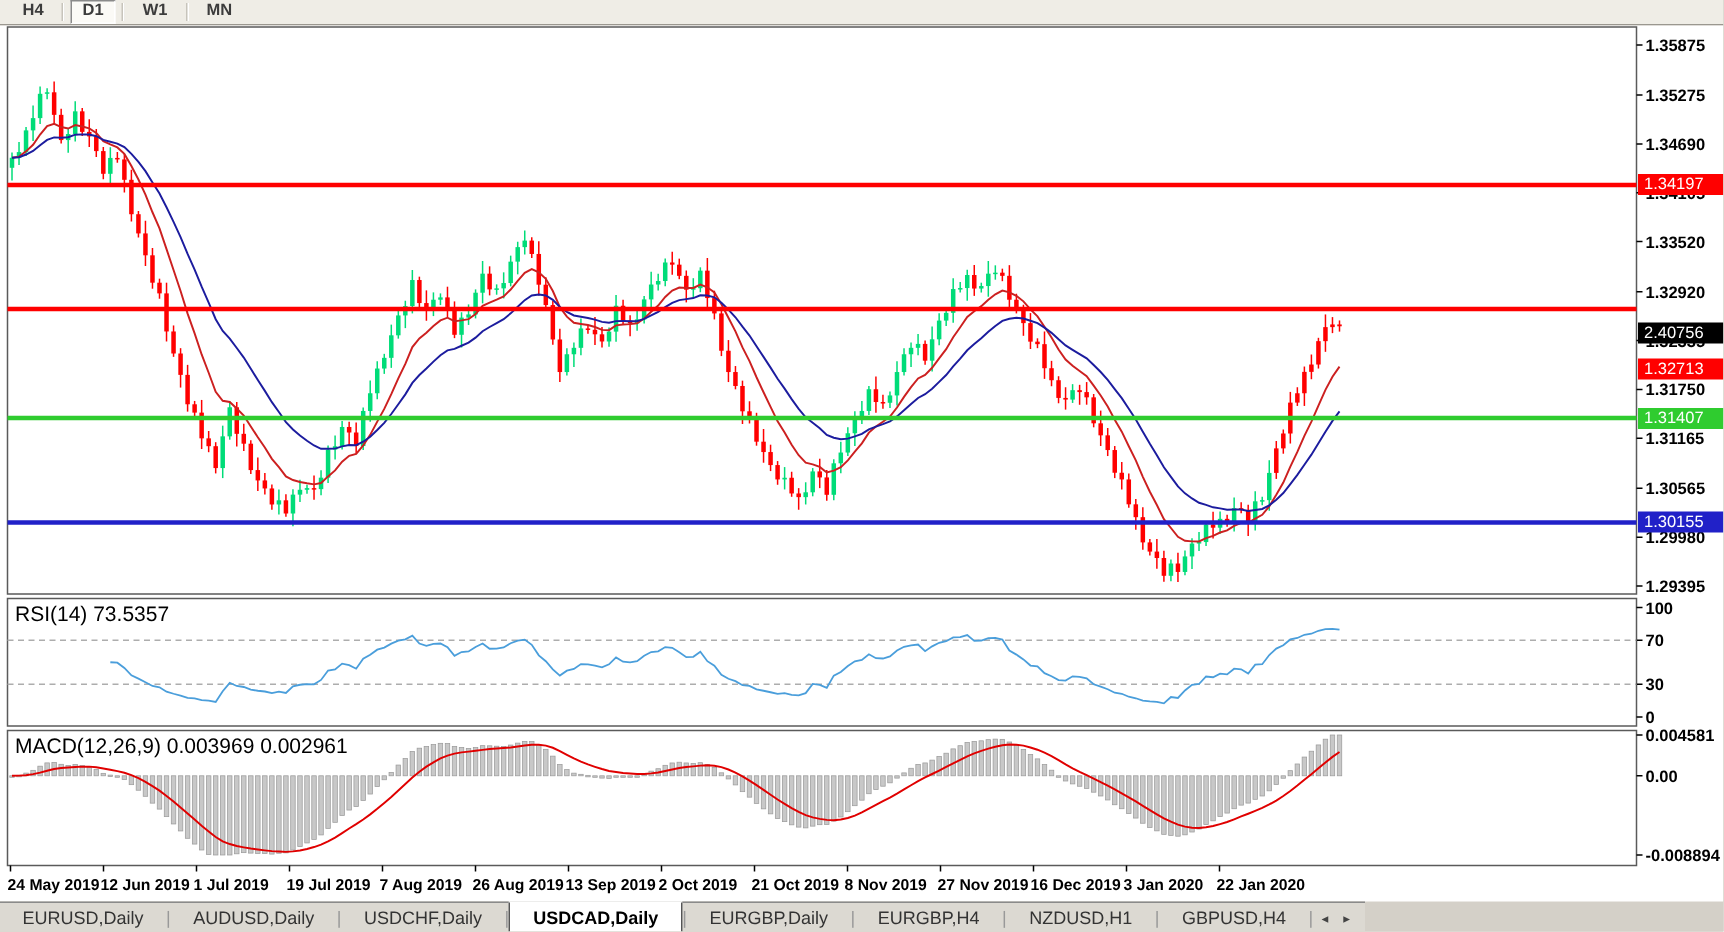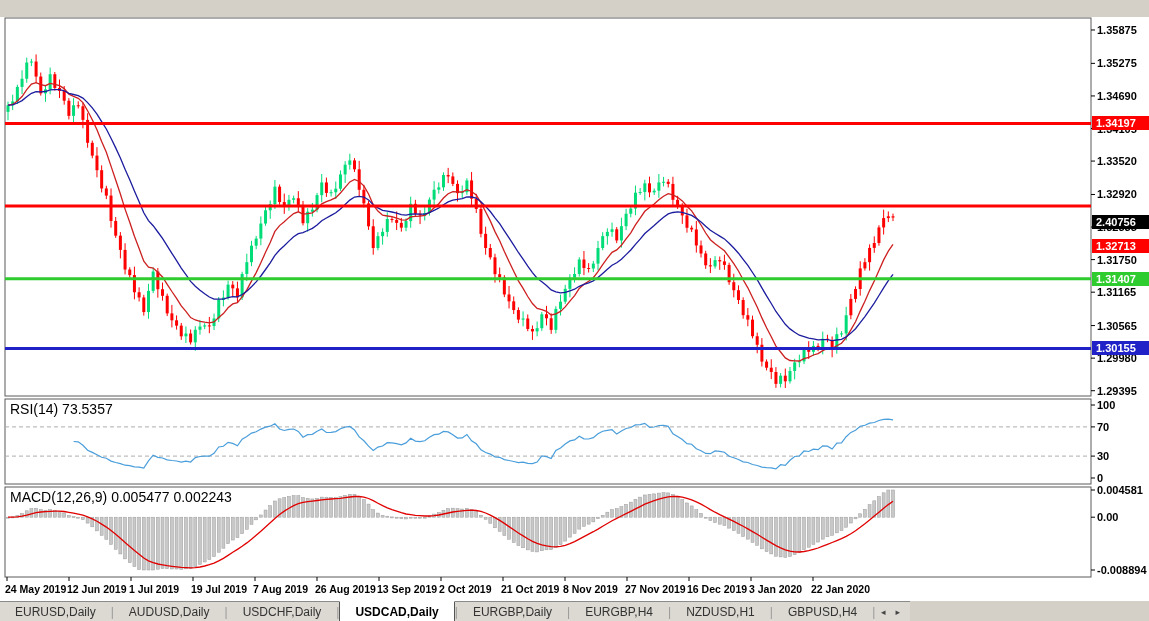--- a/index.html
+++ b/index.html
@@ -15,35 +15,44 @@
   .tfsep{width:1px;height:12px;background:#c7c4bb;margin:0 3px;border-right:1px solid #fff;}
   
   #chartarea{position:absolute;left:0;top:17px;width:1149px;height:584px;background:#ffffff;}
   #csvg{position:absolute;left:0;top:0;}
   #title{position:absolute;left:12px;top:5px;font-size:12px;color:#000;white-space:pre;}
   #title .tri{font-size:9px;margin-right:4px;color:#000;}
   .paneLabel{position:absolute;left:10px;font-size:14px;color:#000;}
   #rsilabel{top:384px;}
   #macdlabel{top:472px;}
   .badge{position:absolute;left:1092px;width:57px;height:14px;line-height:14px;color:#fff;
-         font-size:11px;font-weight:bold;padding-left:4px;box-sizing:border-box;z-index:5;}
+         font-size:11px;font-weight:normal;padding-left:4px;box-sizing:border-box;z-index:5;}
   
   #tabsbar{position:absolute;left:0;top:601px;width:910px;height:20px;background:#DCD9D2;
            border-top:1px solid #8a8a8a;display:flex;align-items:stretch;font-size:12px;color:#333;}
   .tab{display:flex;align-items:center;padding:0 15px;cursor:default;}
   .tab.active{background:#ffffff;border-left:1px solid #555;border-right:1px solid #555;
               font-weight:bold;color:#000;margin-top:-1px;border-top:1px solid #fff;}
   .tabsep{display:flex;align-items:center;color:#999;}
   #tabarrows{margin-left:auto;display:flex;align-items:center;gap:10px;padding-right:10px;
              font-size:9px;color:#444;}
 </style>
 </head>
 <body>
 
 <div id="app">
+  <div id="toolbar">
+      <div class="tfbtn">H4</div>
+      <div class="tfsep"></div>
+      <div class="tfbtn active">D1</div>
+      <div class="tfsep"></div>
+      <div class="tfbtn">W1</div>
+      <div class="tfsep"></div>
+      <div class="tfbtn">MN</div>
+    </div>
 
   <div id="chartarea">
     <svg id="csvg" width="1149" height="584">
         <rect x="5" y="1" width="1086" height="378" fill="#FFFFFF" stroke="#5A5A5A" stroke-width="1"></rect>
         <rect x="5" y="382" width="1086" height="85" fill="#FFFFFF" stroke="#5A5A5A" stroke-width="1"></rect>
         <rect x="5" y="470" width="1086" height="90" fill="#FFFFFF" stroke="#5A5A5A" stroke-width="1"></rect>
         <clipPath id="mainclip">
           <rect x="6" y="2" width="1084" height="376"></rect>
         </clipPath>
         <g clip-path="url(#mainclip)">
@@ -697,21 +706,21 @@
           <text x="625" y="576" font-size="10.5" font-weight="bold" fill="#000000" font-family="&quot;Liberation Sans&quot;,sans-serif">27 Nov 2019</text>
           <line x1="689" y1="560" x2="689" y2="564" stroke="#000" stroke-width="1"></line>
           <text x="687" y="576" font-size="10.5" font-weight="bold" fill="#000000" font-family="&quot;Liberation Sans&quot;,sans-serif">16 Dec 2019</text>
           <line x1="751" y1="560" x2="751" y2="564" stroke="#000" stroke-width="1"></line>
           <text x="749" y="576" font-size="10.5" font-weight="bold" fill="#000000" font-family="&quot;Liberation Sans&quot;,sans-serif">3 Jan 2020</text>
           <line x1="813" y1="560" x2="813" y2="564" stroke="#000" stroke-width="1"></line>
           <text x="811" y="576" font-size="10.5" font-weight="bold" fill="#000000" font-family="&quot;Liberation Sans&quot;,sans-serif">22 Jan 2020</text>
         </g>
       </svg>
     <div id="rsilabel" class="paneLabel">RSI(14) 73.5357</div>
-    <div id="macdlabel" class="paneLabel">MACD(12,26,9) 0.005477 0.002243</div>
+    <div id="macdlabel" class="paneLabel">MACD(12,26,9) 0.003969 0.002961</div>
   <div class="badge" style="top: 99.3835px; background: rgb(255, 0, 0);">1.34197</div>
       <div class="badge" style="top: 181.998px; background: rgb(255, 0, 0); margin-top: 40px;">1.32713</div>
       <div class="badge" style="top: 254.703px; background: rgb(47, 204, 47);">1.31407</div>
       <div class="badge" style="top: 324.402px; background: rgb(33, 33, 200);">1.30155</div>
       <div class="badge" style="top: 197.975px; background: rgb(0, 0, 0);">2.40756</div>
     </div>
 
   <div id="tabsbar">
       <div class="tab">EURUSD,Daily</div>
       <div class="tabsep">|</div>

